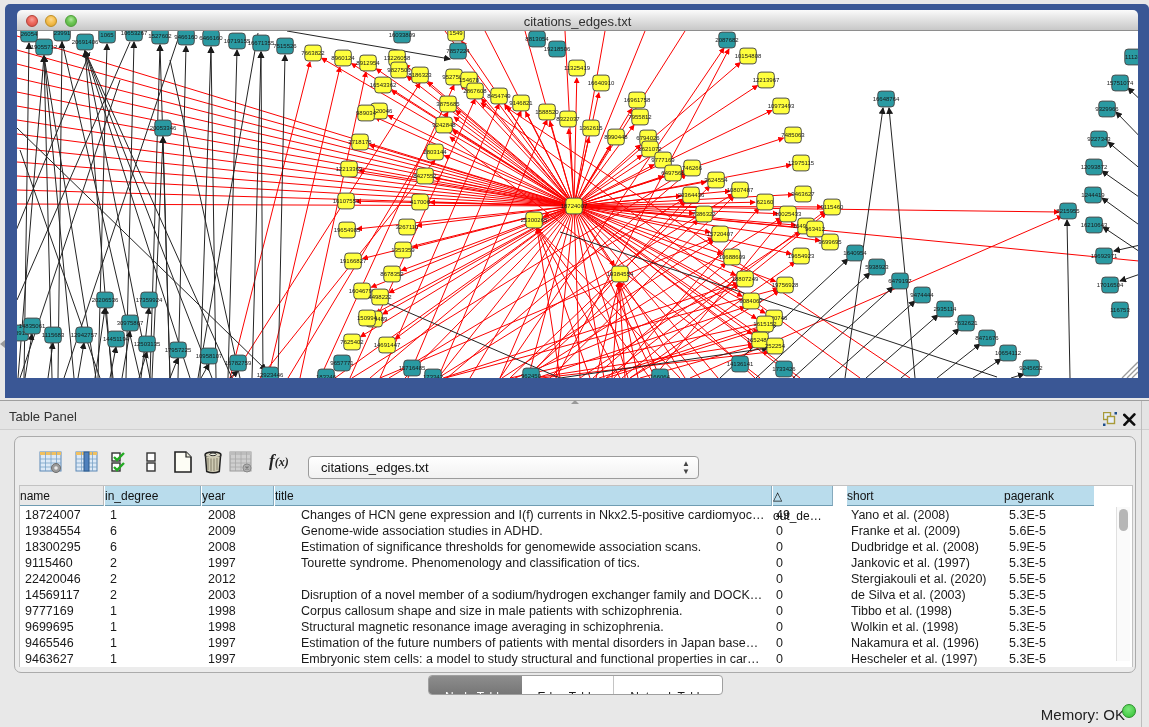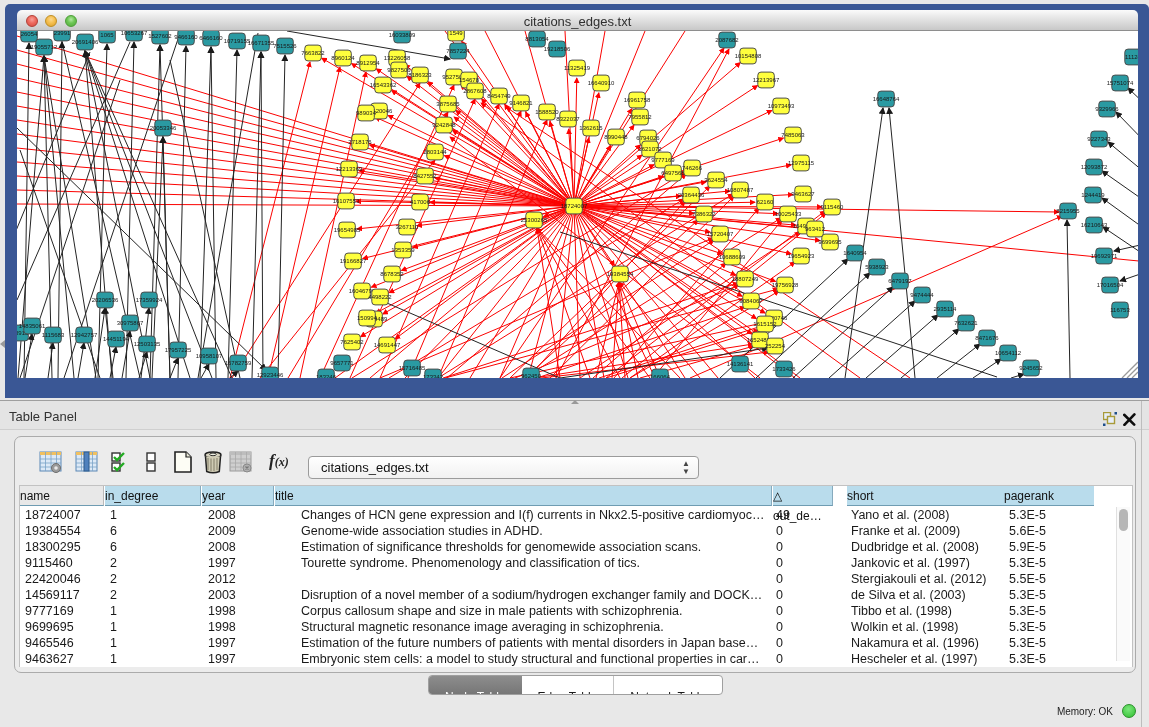--- a/index.html
+++ b/index.html
@@ -35,21 +35,21 @@
 .c0{left:5px;width:80px}.c1{left:90px;width:90px}.c2{left:188px;width:70px}
 .c3{left:281px;width:482px}.c4{left:756px;width:68px}.c5{left:831px;width:168px}
 .c6{left:989px;width:80px}
 #vsb{position:absolute;right:2px;top:21px;width:14px;height:154px;background:#fafafa;border-left:1px solid #e0e0e0}
 #vsb div{position:absolute;left:2px;top:2px;width:9px;height:22px;background:#b6b6b6;border-radius:5px}
 #tabs{position:absolute;left:428px;top:275px;height:20px;border:1px solid #9f9f9f;
  border-radius:4px;overflow:hidden;display:flex;background:#fff}
 #tabs div{font-size:12px;line-height:19px;padding:12px 16px;color:#1a1a1a}
 #tabs .sel{background:linear-gradient(180deg,#8d8d8d,#6f6f6f);color:#fff}
 #tabs .sep{padding:0;width:1px;background:#c4c4c4}
-#mem{position:absolute;right:36px;top:306px;font-size:10px;color:#222}
+#mem{position:absolute;right:24px;top:306px;font-size:15px;color:#222}
 #dot{position:absolute;right:13px;top:304px;width:14px;height:14px;border-radius:50%;
  background:radial-gradient(circle at 45% 35%,#7ce87c,#2fbf2f);border:1px solid #2a8f2a}
 #toolrow{position:absolute;left:20px;top:11px;height:36px;width:1100px}
 .dd{position:absolute;left:273px;top:8px;width:391px;height:23px;background:linear-gradient(#ffffff,#f1f1f1);
  border:1px solid #9b9b9b;border-radius:4px;font-size:13px;color:#111;line-height:21px;padding-left:12px}
 .dd .ar{position:absolute;right:8px;top:3px;font-size:8px;color:#444;line-height:8px}
 </style></head><body>
 <div id="win">
  <div id="tbar">
   <div id="ttl">citations_edges.txt</div>
@@ -703,21 +703,21 @@
             <div class="c3">Tourette syndrome. Phenomenology and classification of tics.</div>
             <div class="c4">0</div>
             <div class="c5">Jankovic et al. (1997)</div>
             <div class="c6">5.3E-5</div>
           </div>
 <div class="tr" style="top:64px">
             <div class="c0">22420046</div>
             <div class="c1">2</div>
             <div class="c2">2012</div>
             <div class="c4">0</div>
-            <div class="c5">Stergiakouli et al. (2012)</div>
+            <div class="c5">Stergiakouli et al. (2020)</div>
             <div class="c6">5.5E-5</div>
           </div>
 <div class="tr" style="top:80px">
             <div class="c0">14569117</div>
             <div class="c1">2</div>
             <div class="c2">2003</div>
             <div class="c3">Disruption of a novel member of a sodium/hydrogen exchanger family and DOCK…</div>
             <div class="c4">0</div>
             <div class="c5">de Silva et al. (2003)</div>
             <div class="c6">5.3E-5</div>

